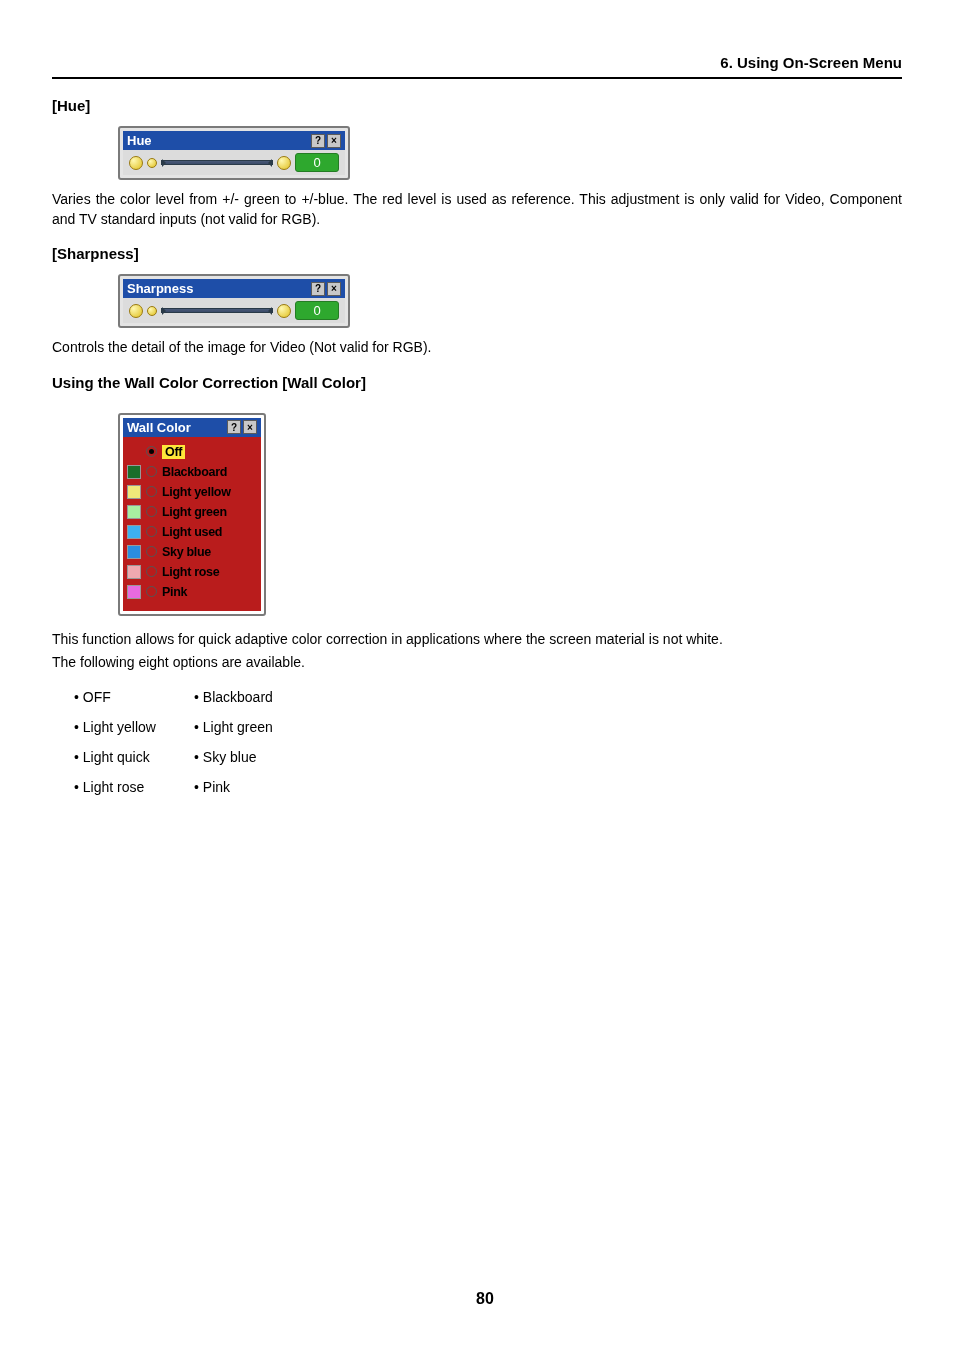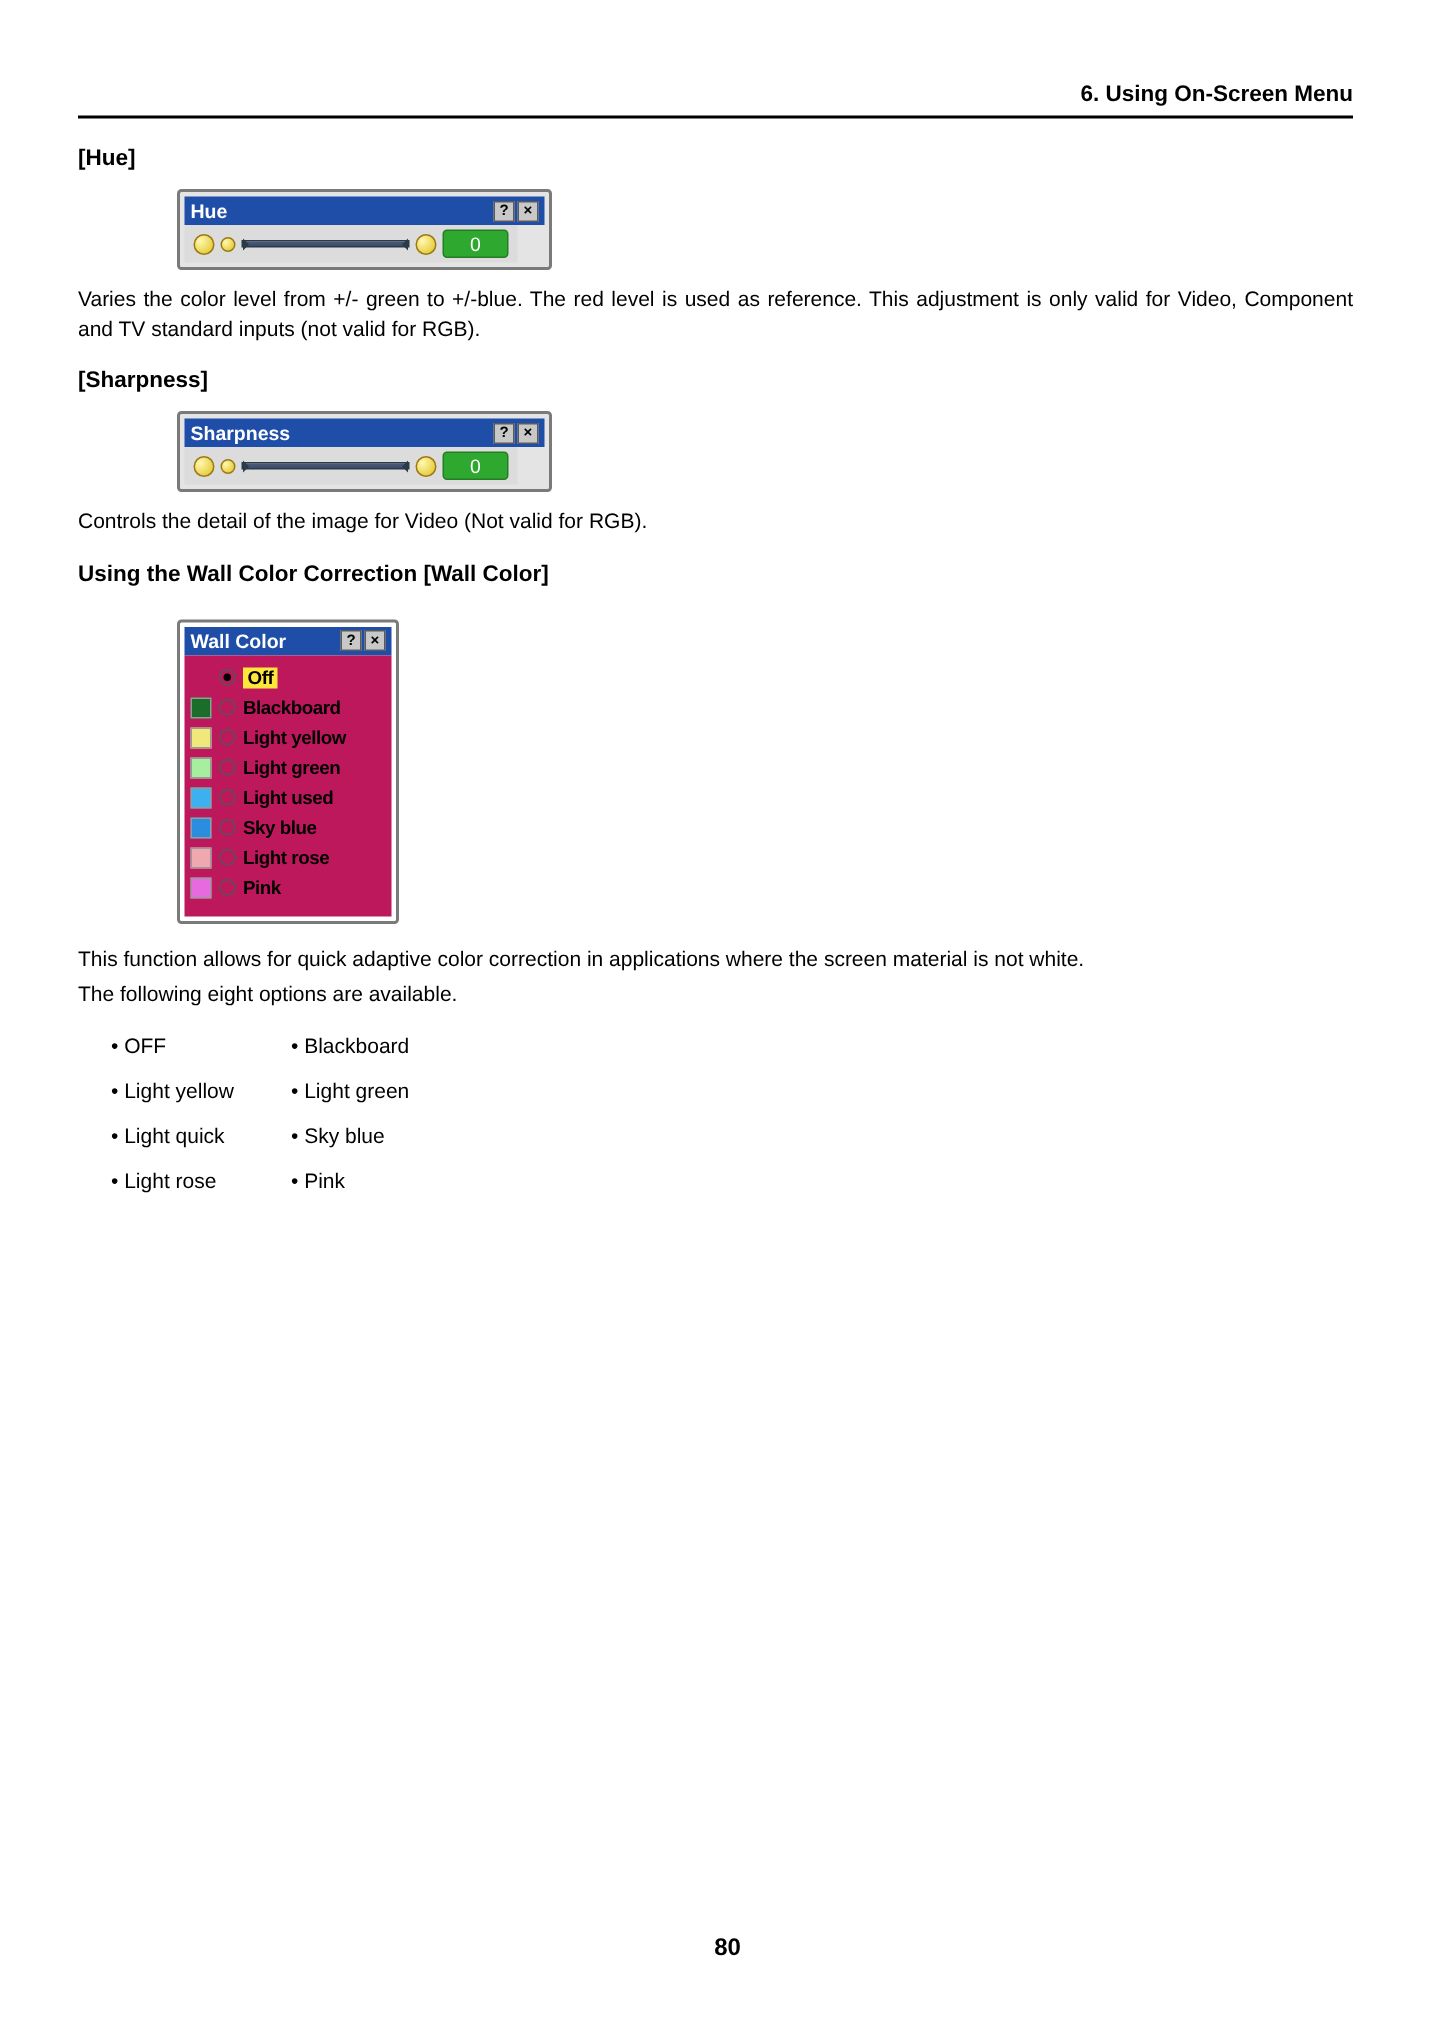--- a/index.html
+++ b/index.html
@@ -37,21 +37,21 @@
     }
     .slider-title {
       background: #1e4ea8;
       color: #fff;
       font-weight: bold;
       font-size: 13px;
       padding: 2px 4px;
       display: flex;
       align-items: center;
       justify-content: space-between;
-      width: 240px;
+      width: 222px;
     }
     .title-icons { display: flex; gap: 2px; }
     .title-icon {
       width: 14px; height: 14px;
       background: #c8c8c8;
       border: 1px solid #5b5b5b;
       display: inline-flex;
       align-items: center; justify-content: center;
       font-size: 10px; color: #000; font-weight: bold;
     }
@@ -117,21 +117,21 @@
     .wall-title {
       background: #1e4ea8;
       color: #fff;
       font-weight: bold;
       font-size: 13px;
       padding: 2px 4px;
       display:flex; justify-content:space-between; align-items:center;
       width: 138px;
     }
     .wall-body {
-      background: #be185d;
+      background: #b91c1c;
       padding: 8px 8px 6px 4px;
       width: 138px;
     }
     .wall-row {
       display: flex;
       align-items: center;
       gap: 5px;
       margin-bottom: 6px;
     }
     .wall-swatch {

